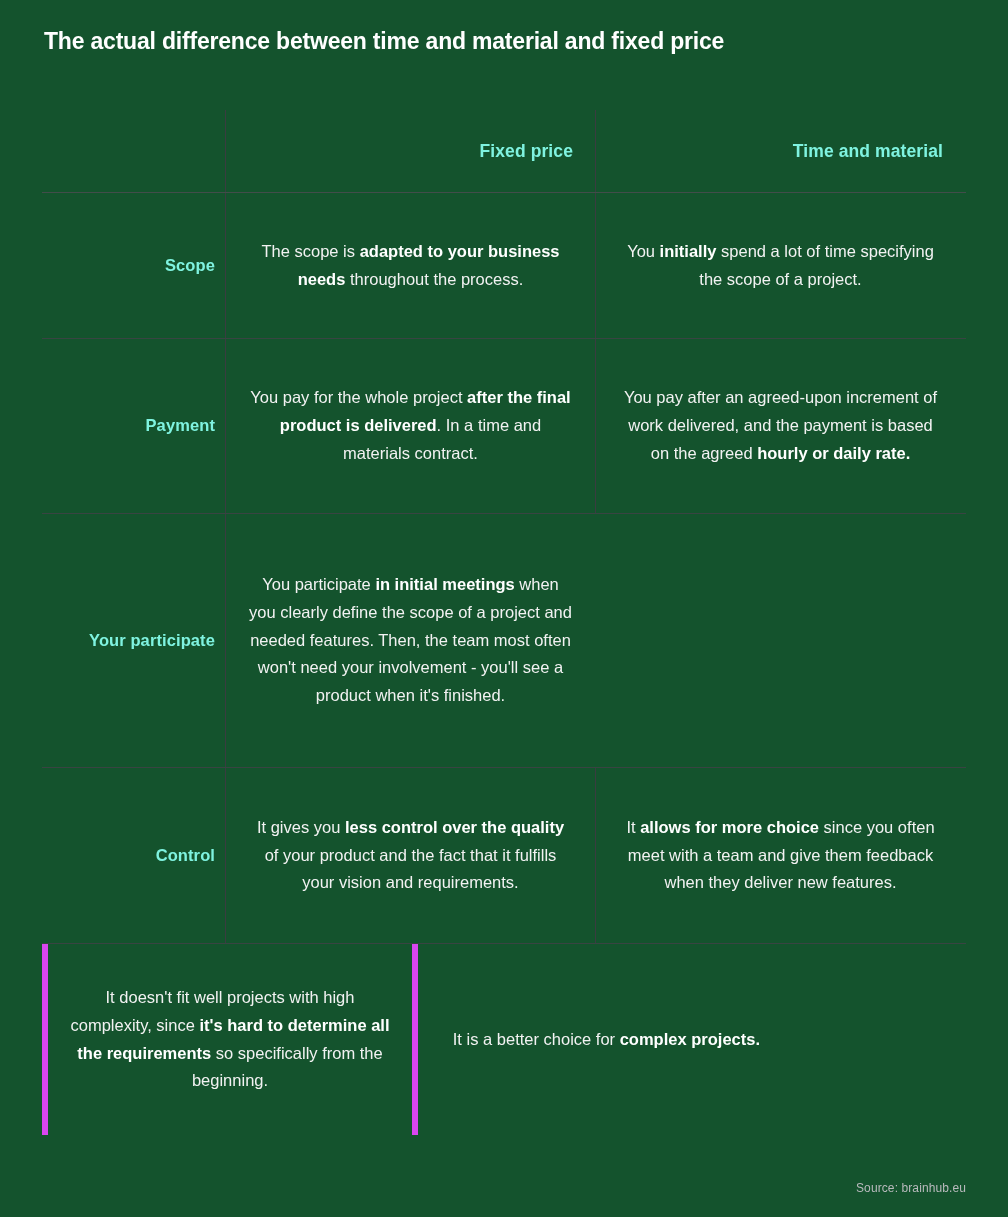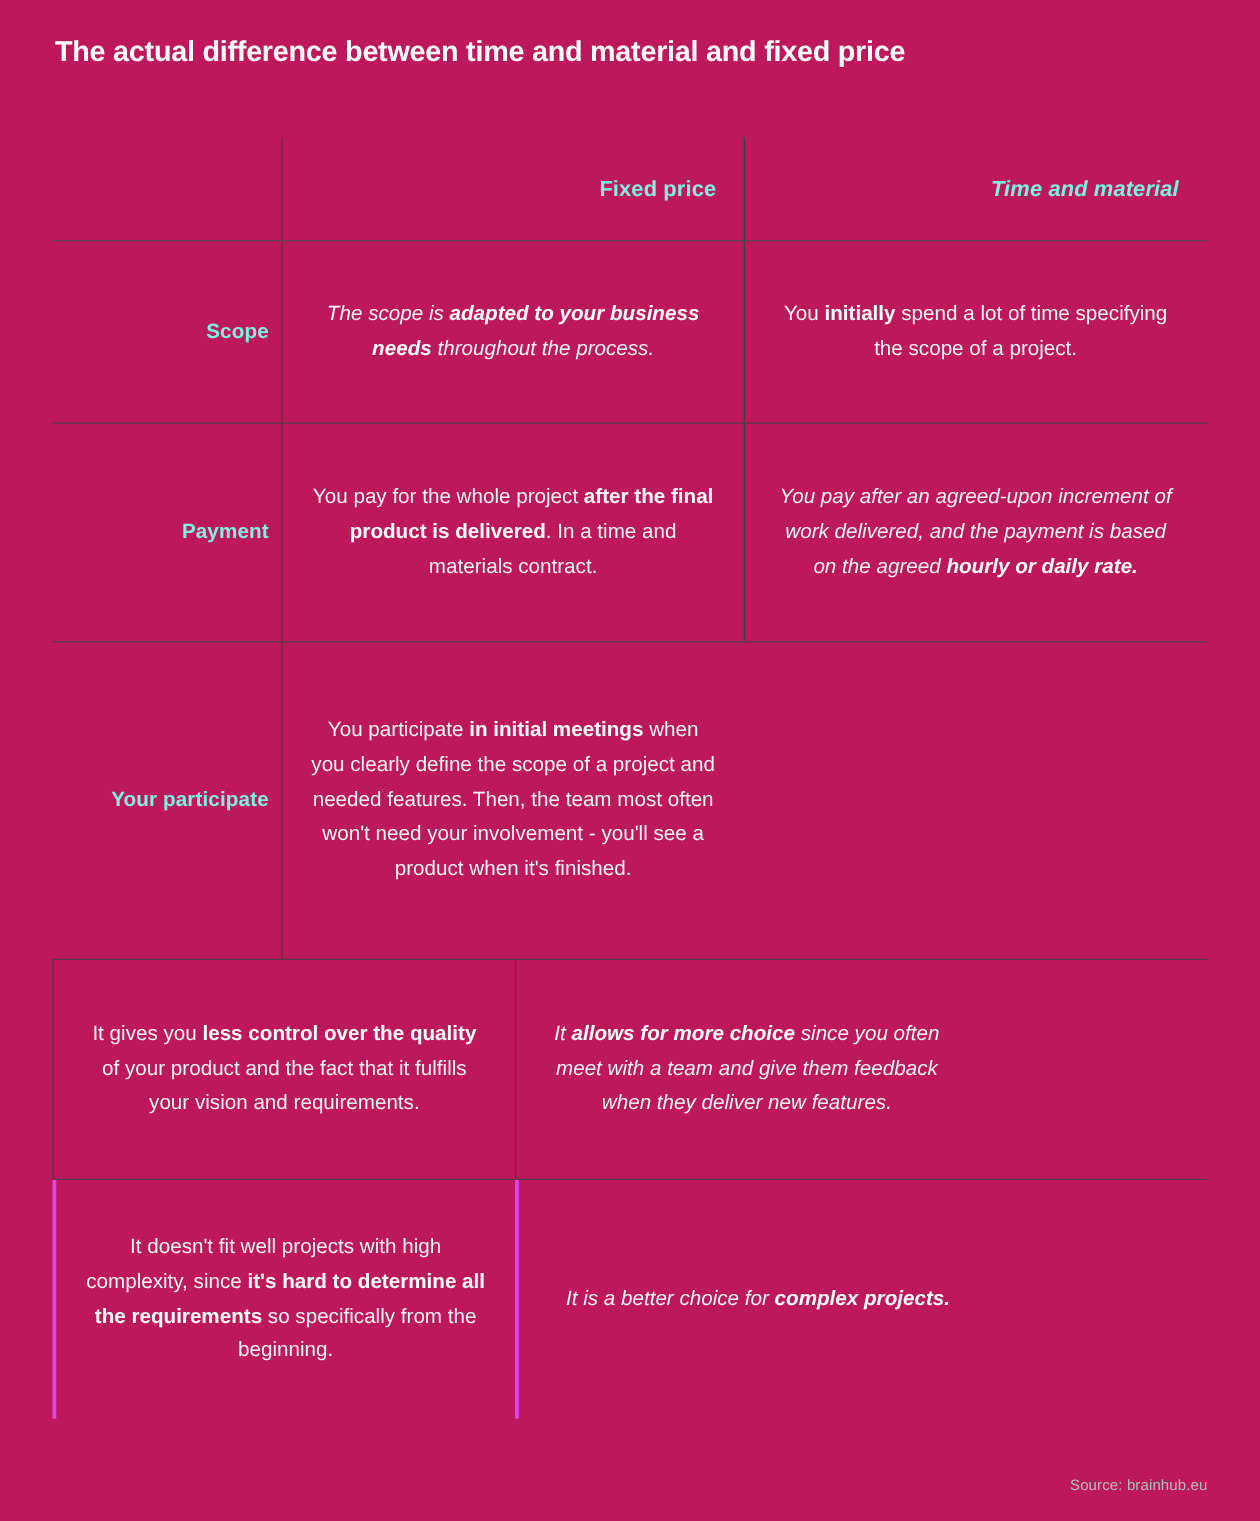--- a/index.html
+++ b/index.html
@@ -12,21 +12,21 @@
     height: 1217px;
     overflow: hidden;
     font-family: "Liberation Sans", "DejaVu Sans", sans-serif;
     color: #ffffff;
     -webkit-font-smoothing: antialiased;
   }
   #infographic {
     position: relative;
     width: 1008px;
     height: 1217px;
-    background: #be185d;
+    background: #14532d;
     box-sizing: border-box;
     padding-left: 38px;
   }
 
   
   .title {
     position: absolute;
     left: 44px;
     top: 28px;
     width: 900px;
@@ -66,21 +66,20 @@
     width: 370px;
     flex: 0 0 370px;
     padding: 0 22px;
   }
   
   .cell.col1 {
     border-left: 1px solid #3a3c40;
   }
   .cell.col2 {
     border-left: 1px solid #3a3c40;
-    font-style: italic;
   }
 
   
   .row.header {
     height: 82px;
   }
   .row.header .cell {
     align-items: center;
   }
   .col-head {
@@ -123,21 +122,21 @@
   
   .row.r-scope   { height: 145px; }
   .row.r-payment { height: 174px; }
   .row.r-involve { height: 253px; }
   .row.r-control { height: 175px; }
   .row.r-project { height: 191px; }
 
   
   .row.r-project .cell.col1,
   .row.r-project .cell.col2 {
-    border-left: 3px solid #d946ef;
+    border-left: 6px solid #d946ef;
   }
 
   
   .source {
     position: absolute;
     right: 42px;
     bottom: 22px;
     font-size: 12px;
     color: #b9babd;
     letter-spacing: 0.1px;
@@ -200,20 +199,23 @@
         <span class="row-label">Your participate</span>
       </div>
       <div class="cell body-cell col1">
         <span class="body-text"><span>You participate </span><b>in initial meetings</b><span> when you clearly define the scope of a project and needed features. Then, the team most often won't need your involvement - you'll see a product when it's finished.</span></span>
       </div>
     </div>
 
     <div class="hr faint"></div>
 
     <div class="row r-control">
+      <div class="cell label-cell">
+        <span class="row-label">Control</span>
+      </div>
       <div class="cell body-cell col1">
         <span class="body-text"><span>It gives you </span><b>less control over the quality</b><span> of your product and the fact that it fulfills your vision and requirements.</span></span>
       </div>
       <div class="cell body-cell col2">
         <span class="body-text"><span>It </span><b>allows for more choice</b><span> since you often meet with a team and give them feedback when they deliver new features.</span></span>
       </div>
     </div>
 
     <div class="hr faint"></div>
 

